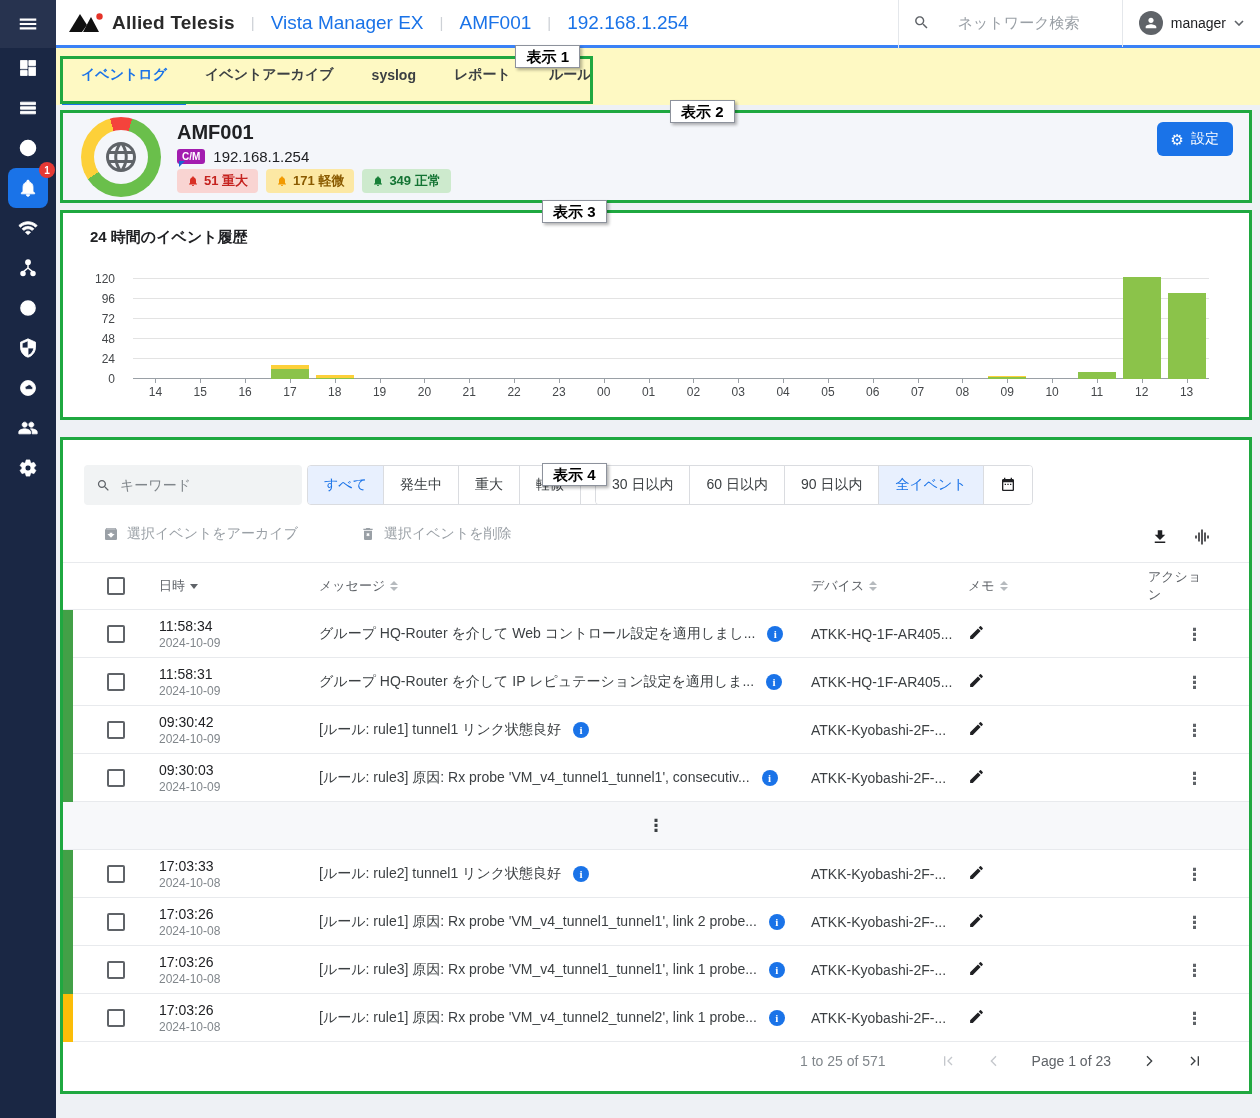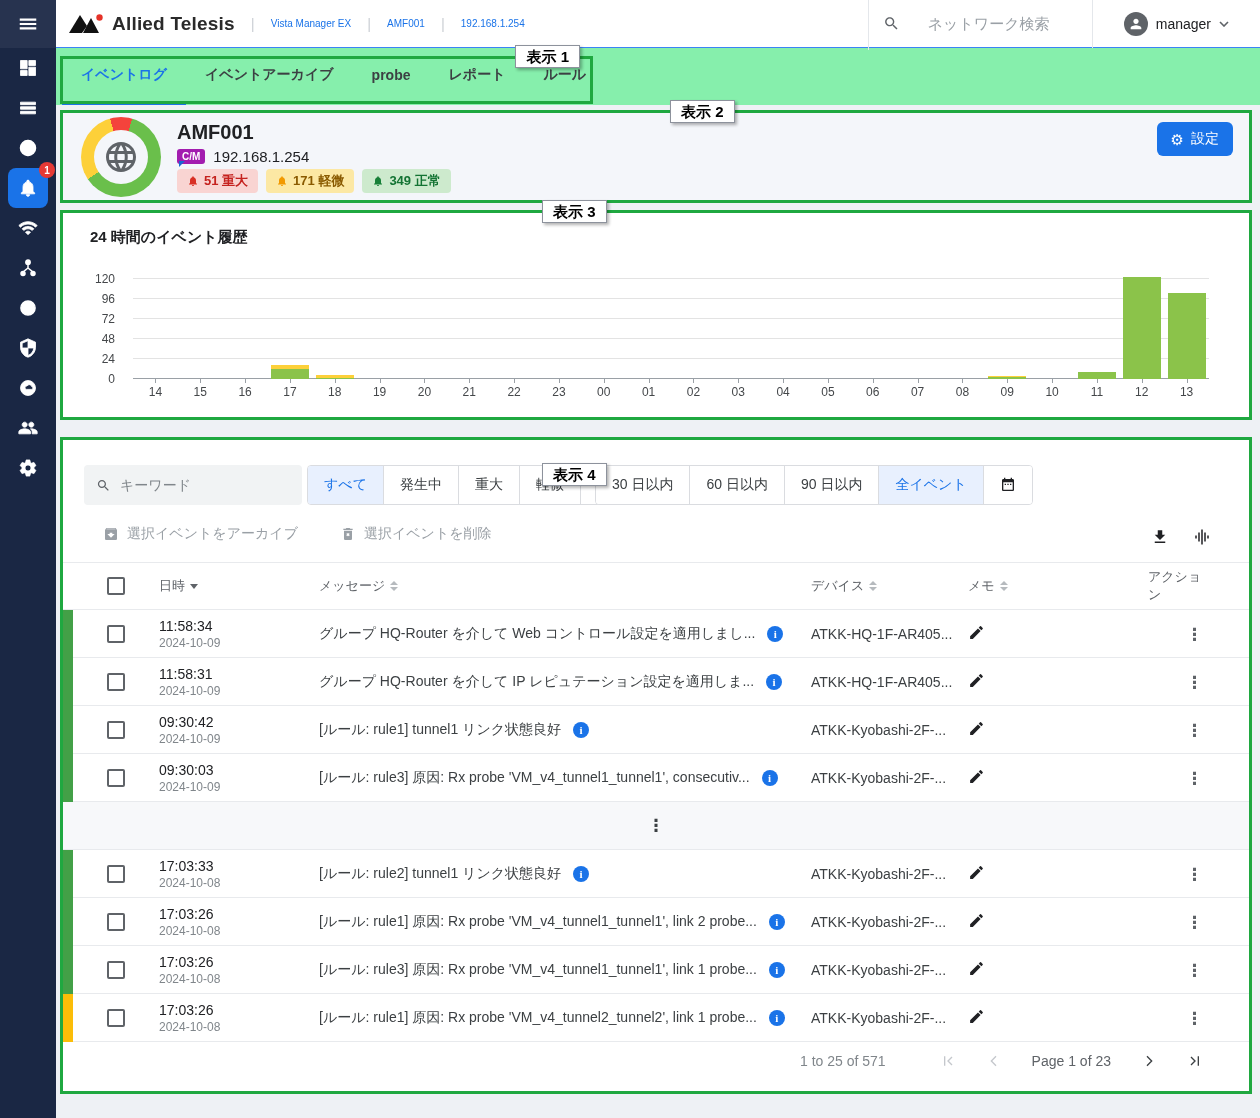--- a/index.html
+++ b/index.html
@@ -9,36 +9,36 @@
   .sidebar { position:absolute; left:0; top:0; width:56px; height:1118px; background:#1a2744; z-index:20; }
   .menu-tile { height:48px; background:#27334f; display:flex; align-items:center; justify-content:center; cursor:pointer; }
   .nav-item { height:40px; display:flex; align-items:center; justify-content:center; cursor:pointer; position:relative; }
   .nav-item svg { width:20px; height:20px; fill:#ffffff; stroke:#ffffff; }
   .nav-item.active { margin:0 8px; }
   .nav-item.active .tile { position:absolute; left:0; top:0; width:40px; height:40px; background:#1a73e8; border-radius:8px; }
   .nav-item.active svg { position:relative; z-index:1; }
   .nav-badge { position:absolute; top:-6px; right:-7px; min-width:16px; height:16px; border-radius:8px; background:#e53935; color:#fff; font-size:10px; font-weight:bold; display:flex; align-items:center; justify-content:center; z-index:2; padding:0 4px; }
 
   
-  .topbar { position:absolute; left:56px; top:0; right:0; height:48px; background:#fff; border-bottom:1px solid #3b82f6; display:flex; align-items:center; z-index:10; }
+  .topbar { position:absolute; left:56px; top:0; right:0; height:48px; background:#fff; border-bottom:3px solid #3b82f6; display:flex; align-items:center; z-index:10; }
   .brand-area { display:flex; align-items:center; padding-left:12px; gap:8px; }
   .brand-name { font-size:19px; font-weight:bold; color:#2a2a2a; letter-spacing:0.2px; }
-  .crumb { color:#1a73e8; font-size:10px; cursor:pointer; }
+  .crumb { color:#1a73e8; font-size:19px; cursor:pointer; }
   .crumb-sep { color:#cdd1d6; font-size:15px; margin:0 8px; }
   .top-search { margin-left:auto; border-left:1px solid #e4e7eb; height:52px; width:224px; display:flex; align-items:center; gap:28px; padding:0 14px; }
   .top-search svg { width:17px; height:17px; fill:#5f6368; flex:none; }
   .top-search input { border:none; outline:none; font-size:15px; color:#202124; width:150px; background:transparent; font-family:inherit; }
   .top-search input::placeholder { color:#9aa0a6; }
-  .user-area { border-left:1px solid #e4e7eb; height:48px; display:flex; align-items:center; gap:8px; padding:0 31px; cursor:pointer; }
+  .user-area { border-left:1px solid #e4e7eb; height:48px; display:flex; align-items:center; gap:8px; padding:0 16px; cursor:pointer; }
   .avatar { width:24px; height:24px; border-radius:50%; background:#5f6368; display:flex; align-items:center; justify-content:center; }
   .avatar svg { width:16px; height:16px; fill:#fff; }
   .user-name { font-size:14px; color:#202124; }
 
   
-  .tabbar { position:absolute; left:56px; top:48px; right:0; height:57px; background:#86efac; display:flex; align-items:stretch; padding-left:6px; z-index:5; }
+  .tabbar { position:absolute; left:56px; top:48px; right:0; height:57px; background:#fef9c3; display:flex; align-items:stretch; padding-left:6px; z-index:5; }
   .tab { display:flex; align-items:center; padding:0 19px; font-size:14px; font-weight:bold; color:#3c4043; cursor:pointer; border-bottom:3px solid transparent; }
   .tab.active { color:#1a73e8; border-bottom-color:#1a73e8; }
 
   
   .anno { position:absolute; border:3px solid #1fa840; z-index:30; pointer-events:none; }
   .anno-label { position:absolute; top:-14px; background:#fff; border:1px solid #8d929c; color:#000; font-size:15px; font-weight:bold; padding:0 10px; line-height:21px; box-shadow:2px 2px 3px rgba(0,0,0,.3); white-space:nowrap; }
 
   
   .card-summary { position:absolute; left:60px; top:110px; width:1192px; height:93px; background:#f4f6fa; border:3px solid #1fa840; z-index:6; }
   .summary-inner { position:relative; height:100%; display:flex; align-items:center; padding:0 18px; }
@@ -77,21 +77,21 @@
   .card-events { position:absolute; left:60px; top:437px; width:1192px; height:657px; background:#fff; border:3px solid #1fa840; z-index:6; }
   .search-box { position:absolute; left:21px; top:25px; width:218px; height:40px; background:#f1f3f4; border-radius:4px; display:flex; align-items:center; gap:9px; padding:0 12px; }
   .search-box svg { width:15px; height:15px; fill:#5f6368; flex:none; }
   .search-box input { border:none; outline:none; background:transparent; font-size:14px; color:#202124; width:160px; font-family:inherit; }
   .search-box input::placeholder { color:#80868b; }
   .seg-group { position:absolute; top:25px; height:40px; display:flex; border:1px solid #dadce0; border-radius:4px; background:#fff; overflow:hidden; }
   .seg-btn { display:flex; align-items:center; padding:0 16px; font-size:14px; color:#3c4043; cursor:pointer; border-right:1px solid #dadce0; white-space:nowrap; background:#fff; }
   .seg-group .seg-btn:last-child { border-right:none; }
   .seg-btn.active { background:#e8f0fe; color:#1a73e8; }
   .seg-btn.icon-btn svg { width:16px; height:16px; fill:#202124; }
-  .bulk-row { position:absolute; left:40px; top:85px; display:flex; gap:42px; }
+  .bulk-row { position:absolute; left:40px; top:85px; display:flex; gap:62px; }
   .bulk-action { display:flex; align-items:center; gap:8px; font-size:14px; color:#9aa0a6; cursor:default; }
   .bulk-action svg { width:16px; height:16px; fill:#9aa0a6; }
   .table-tools { position:absolute; right:38px; top:88px; display:flex; gap:24px; }
   .table-tools svg { width:18px; height:18px; fill:#202124; cursor:pointer; }
 
   .event-table { position:absolute; left:0; right:0; top:122px; }
   .trow { display:grid; grid-template-columns:10px 86px 160px 492px 157px 180px 1fr; align-items:center; height:48px; border-bottom:1px solid #e8eaed; }
   .thead { border-top:1px solid #e8eaed; }
   .th { font-size:13px; color:#5f6368; display:flex; align-items:center; gap:5px; cursor:pointer; }
   .th.right { justify-content:flex-end; padding-right:40px; cursor:default; }
@@ -232,21 +232,21 @@
 </header>
 
 <div class="tabbar">
     <div class="tab active">
       <span>イベントログ</span>
     </div>
     <div class="tab">
       <span>イベントアーカイブ</span>
     </div>
     <div class="tab">
-      <span>probe</span>
+      <span>syslog</span>
     </div>
     <div class="tab">
       <span>レポート</span>
     </div>
     <div class="tab">
       <span>ルール</span>
     </div>
   </div>
 
 <div class="anno" style="left:60px; top:56px; width:533px; height:48px;">

